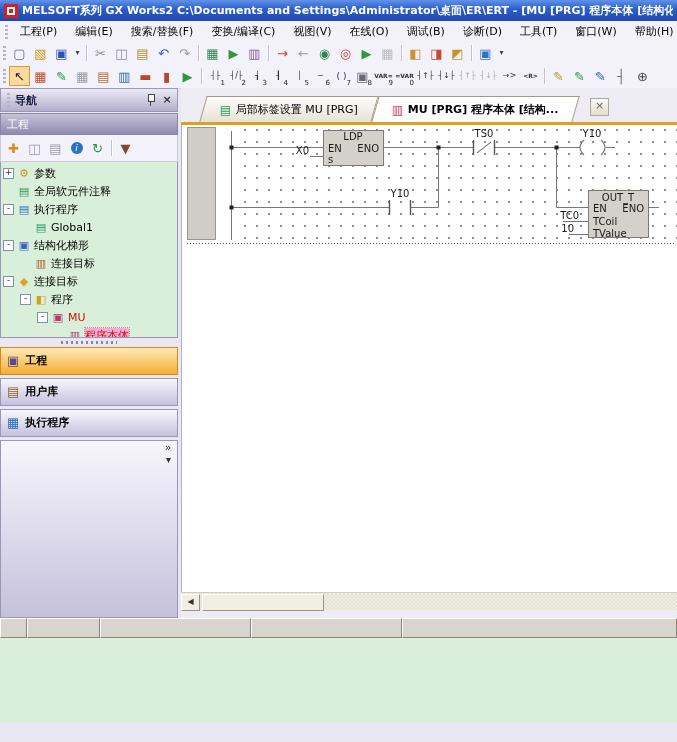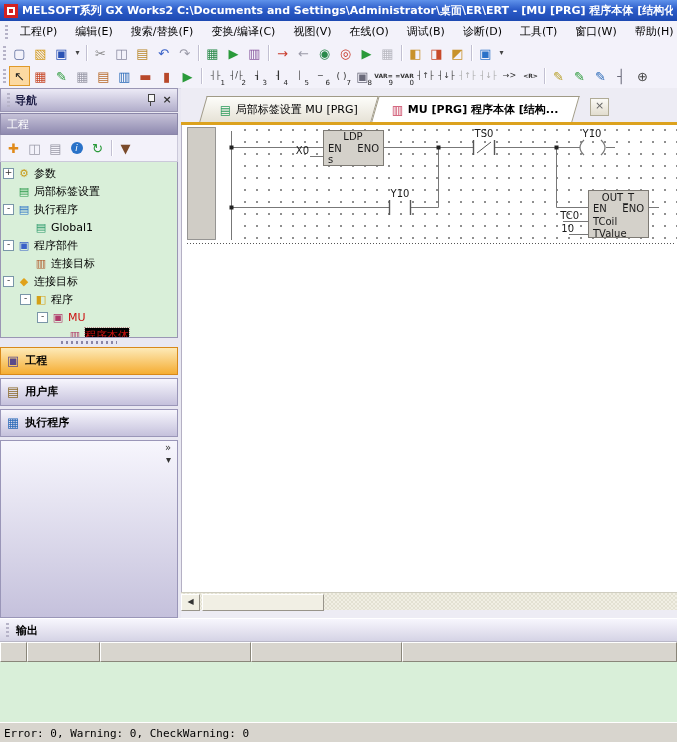--- a/index.html
+++ b/index.html
@@ -55,21 +55,21 @@
     color:#fff;display:flex;align-items:center;padding:0 6px;}
   .navtools{height:26px;flex:0 0 auto;background:#f3f2fa;border:1px solid #cbc9da;border-top:none;
     display:flex;align-items:center;padding-left:2px;}
   .tree{flex:1;background:#d9efd9;border:1px solid #9a96b4;border-top:none;overflow:hidden;padding-top:2px;}
   .treerow{height:18px;display:flex;align-items:center;gap:3px;white-space:nowrap;}
   .exp{width:9px;height:9px;border:1px solid #7a96a8;background:#fff;font-size:9px;line-height:7px;
     text-align:center;color:#333;flex:0 0 auto;}
   .ticon{width:14px;text-align:center;font-size:11px;flex:0 0 auto;}
   .tlabel{font-size:11px;}
   .red .tlabel{color:#cc1111;}
-  .sel .tlabel{background:#000000;outline:1px dotted #c09090;}
+  .sel .tlabel{background:#f9a8d4;outline:1px dotted #c09090;}
   .vsplit{height:9px;flex:0 0 auto;display:flex;align-items:center;justify-content:center;}
   .hgripdots{width:56px;height:3px;
     background:repeating-linear-gradient(90deg,#8a86a8 0 2px,transparent 2px 5px);}
   .navbtns{flex:0 0 auto;display:flex;flex-direction:column;gap:3px;}
   .navbtn{height:26px;display:flex;align-items:center;gap:6px;padding-left:6px;font-weight:bold;
     background:linear-gradient(180deg,#f7f6fd,#c5c1dc);border:1px solid #9a96b8;}
   .navbtn .g{font-size:13px;}
   .navbtn.active{background:linear-gradient(180deg,#fdeab8,#f5ad33);border-color:#d8891a;}
   .navmore{flex:1;margin-top:3px;background:linear-gradient(180deg,#f7f6fd,#c5c1dc);
     border:1px solid #9a96b8;display:flex;flex-direction:column;align-items:flex-end;
@@ -379,36 +379,36 @@
     <div class="tree">
 
     <div class="treerow" style="padding-left: 2px;">
           <span class="exp">+</span>
           <span class="ticon" style="color: rgb(200, 154, 26);"><span>⚙</span></span>
           <span class="tlabel">参数</span>
         </div>
         <div class="treerow" style="padding-left: 2px;">
           <span class="exp" style="visibility: hidden;"></span>
           <span class="ticon" style="color: rgb(42, 154, 74);"><span>▤</span></span>
-          <span class="tlabel">局部标签设置</span>
+          <span class="tlabel">全局软元件注释</span>
         </div>
         <div class="treerow" style="padding-left: 2px;">
           <span class="exp">-</span>
           <span class="ticon" style="color: rgb(42, 114, 200);"><span>▤</span></span>
           <span class="tlabel">执行程序</span>
         </div>
         <div class="treerow" style="padding-left: 19px;">
           <span class="exp" style="visibility: hidden;"></span>
           <span class="ticon" style="color: rgb(42, 154, 106);"><span>▤</span></span>
           <span class="tlabel">Global1</span>
         </div>
         <div class="treerow" style="padding-left: 2px;">
           <span class="exp">-</span>
           <span class="ticon" style="color: rgb(58, 98, 200);"><span>▣</span></span>
-          <span class="tlabel">程序部件</span>
+          <span class="tlabel">结构化梯形</span>
         </div>
         <div class="treerow" style="padding-left: 19px;">
           <span class="exp" style="visibility: hidden;"></span>
           <span class="ticon" style="color: rgb(176, 90, 42);"><span>▥</span></span>
           <span class="tlabel">连接目标</span>
         </div>
         <div class="treerow" style="padding-left: 2px;">
           <span class="exp">-</span>
           <span class="ticon" style="color: rgb(224, 162, 26);"><span>◆</span></span>
           <span class="tlabel">连接目标</span>
@@ -533,32 +533,25 @@
       </svg>
     </div>
 
     <div class="hscroll">
       <span class="sarrow">◀</span>
       <span class="sthumb"></span>
     </div>
   </div>
 
   <div class="outputpanel">
-    <div class="outheader">
-      <span class="vgrip"></span>
-      <span>输出</span>
-    </div>
     <div class="outcols">
 
     <span class="outcol c0"></span>
         <span class="outcol c1"></span>
         <span class="outcol c2"></span>
         <span class="outcol c3"></span>
         <span class="outcol c4"></span>
       </div>
     <div class="outbody"></div>
   </div>
 
-  <div class="statusbar">
-    <span>Error: 0, Warning: 0, CheckWarning: 0</span>
-  </div>
 
 </div>
 
 </body></html>

